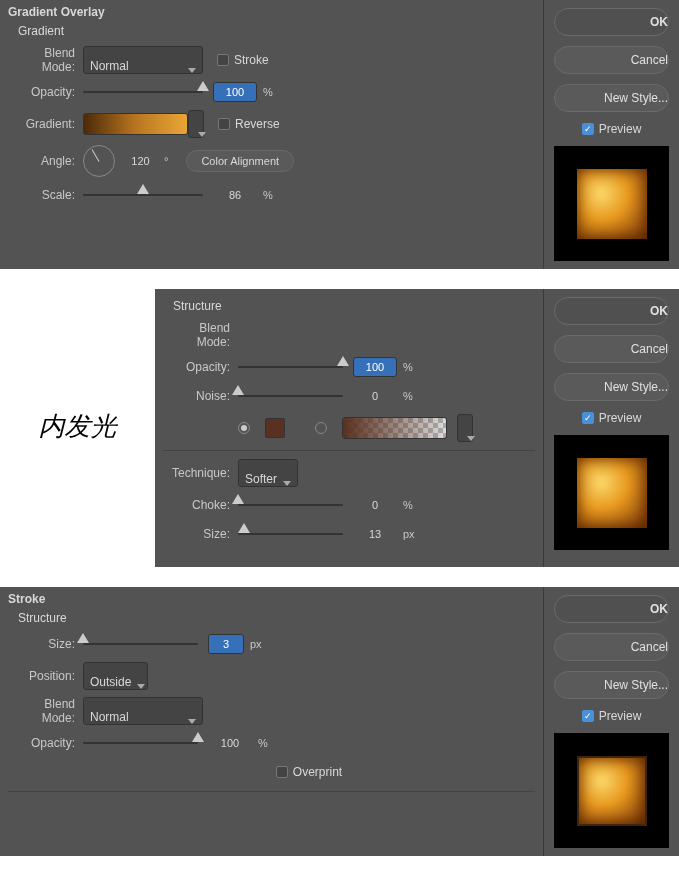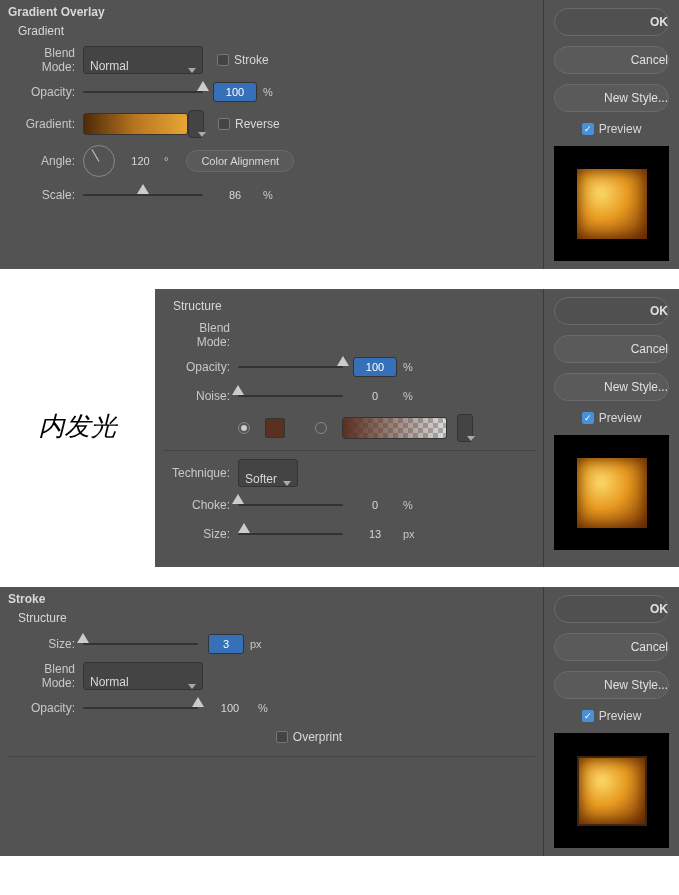--- a/index.html
+++ b/index.html
@@ -198,20 +198,26 @@
     <div class="lbl">Size:</div>
     <div class="slider" style="width:115px">
             <div class="track"></div>
             <div class="thumb" style="left:0%"></div>
           </div>
     <span style="width:10px"></span>
     <input class="num sel" style="width: 36px;" value="3">
     <span class="unit">px</span>
   </div>
   <div class="row">
+    <div class="lbl">Position:</div>
+    <div class="select" style="width:65px">
+            <span>Outside</span>
+          </div>
+  </div>
+  <div class="row">
     <div class="lbl">Blend Mode:</div>
     <div class="select" style="width:120px">
             <span>Normal</span>
           </div>
   </div>
   <div class="row">
     <div class="lbl">Opacity:</div>
     <div class="slider" style="width:115px">
             <div class="track"></div>
             <div class="thumb" style="left:100%"></div>

